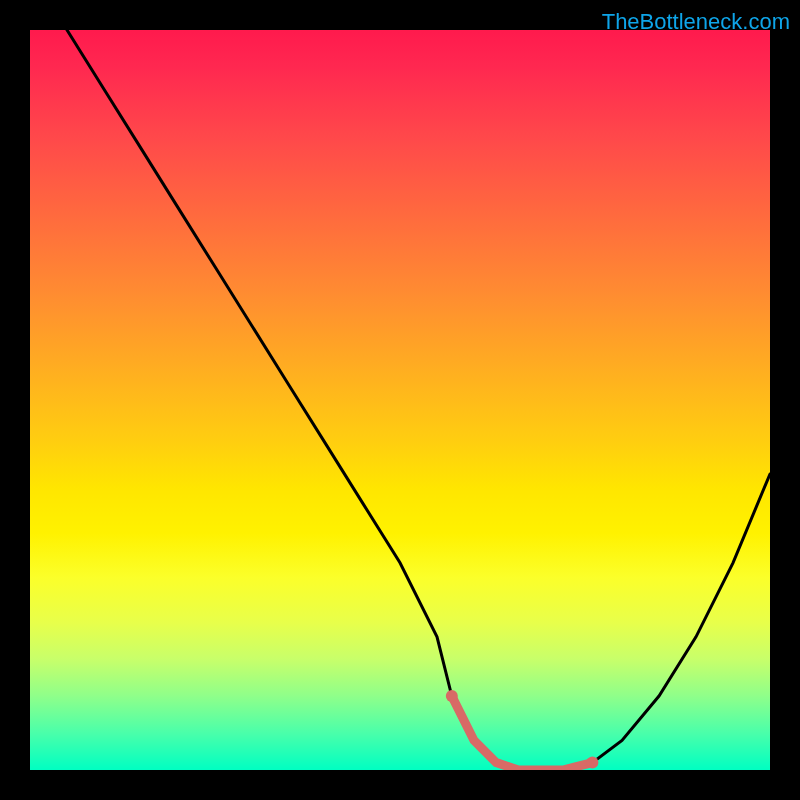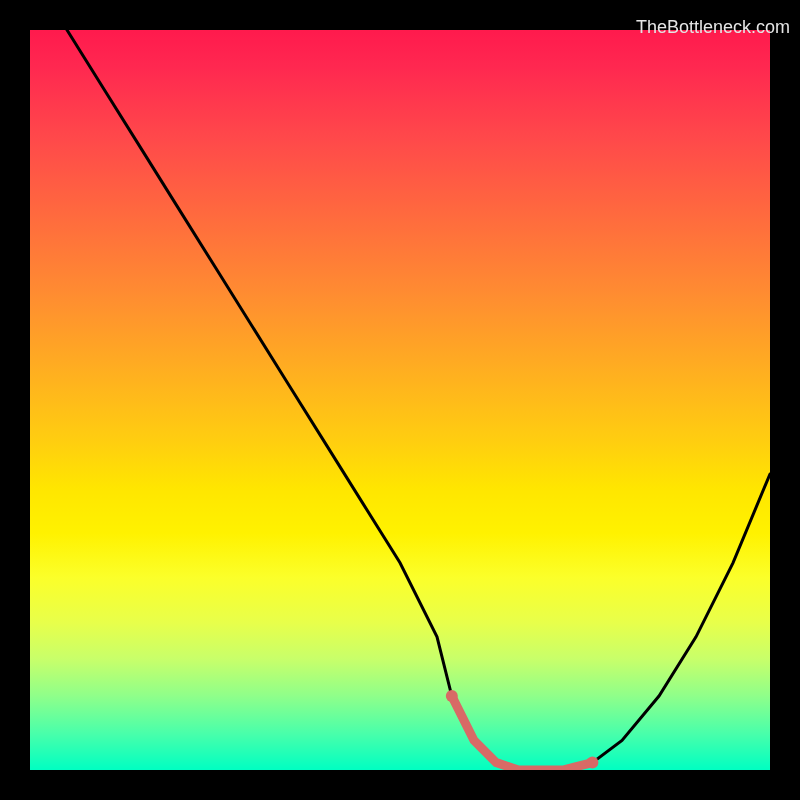--- a/index.html
+++ b/index.html
@@ -6,24 +6,24 @@
   body {
     width: 800px;
     height: 800px;
     background: #000;
     position: relative;
     font-family: Arial, sans-serif;
     overflow: hidden;
   }
   .watermark {
     position: absolute;
-    top: 17px;
+    top: 9px;
     right: 10px;
-    color: #e5e5e5;
-    font-size: 18px;
+    color: #0ea5e9;
+    font-size: 22px;
     font-weight: 500;
     z-index: 10;
   }
   .plot-area {
     position: absolute;
     left: 30px;
     top: 30px;
     width: 740px;
     height: 740px;
   }

